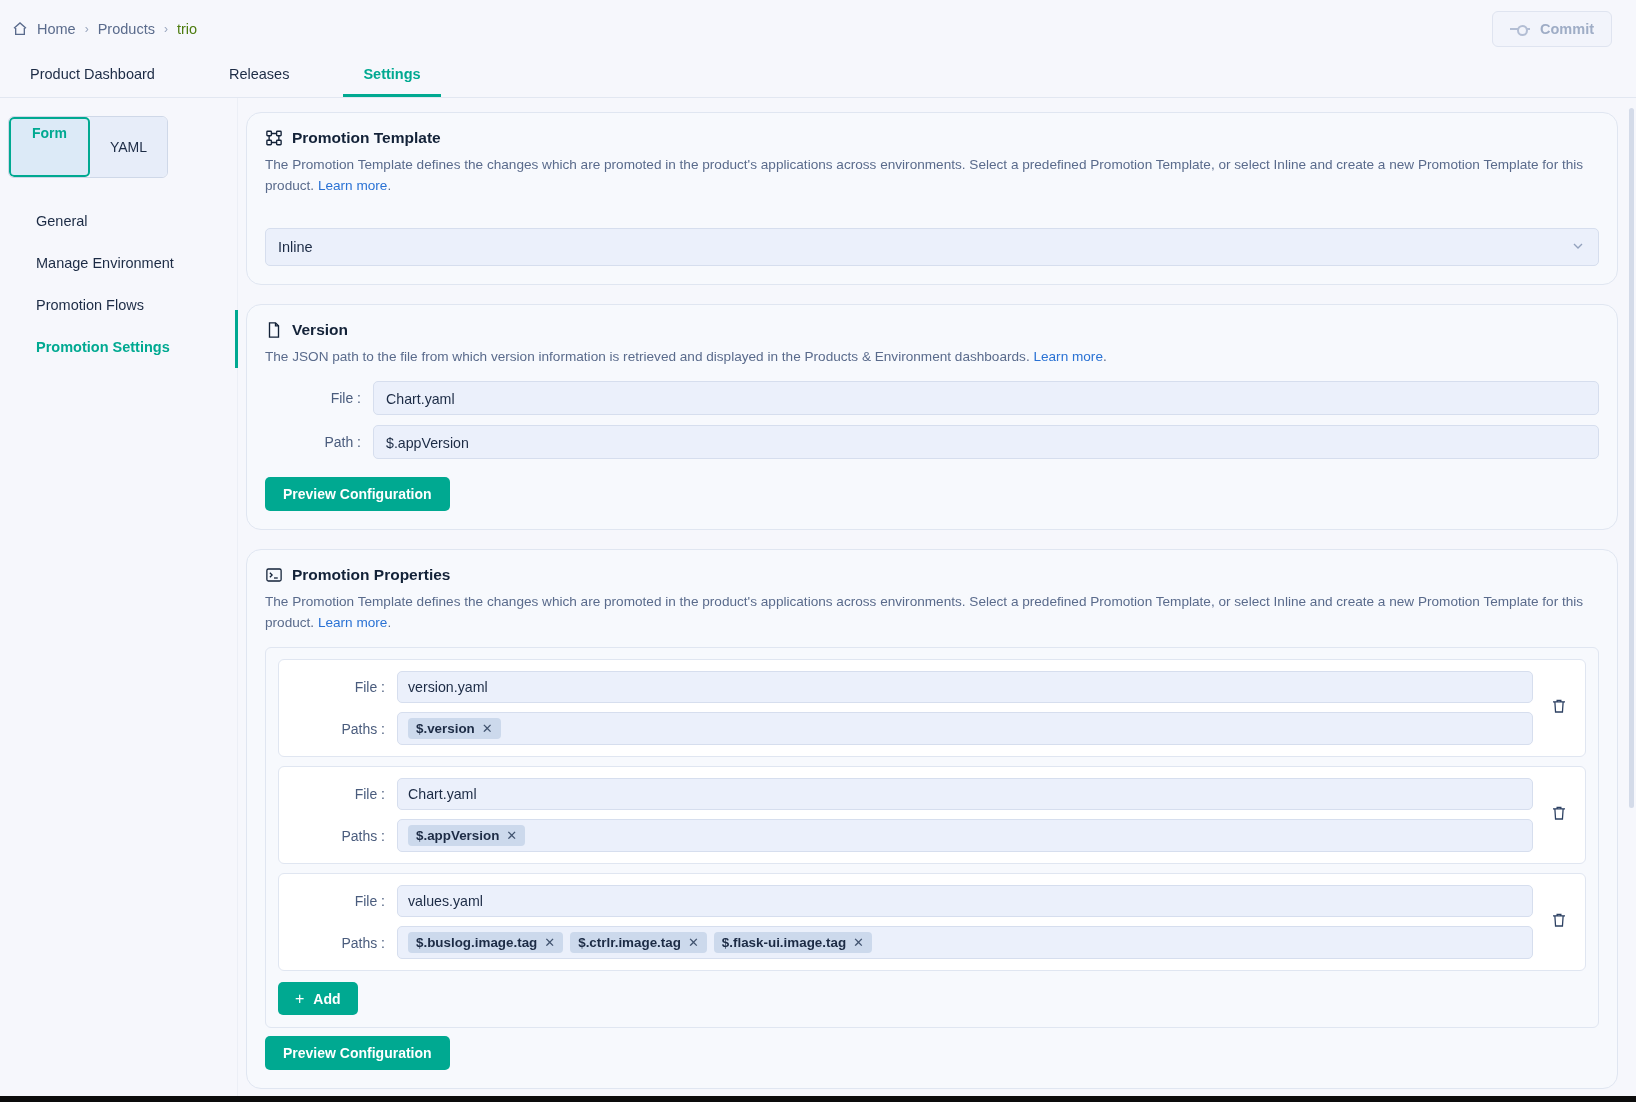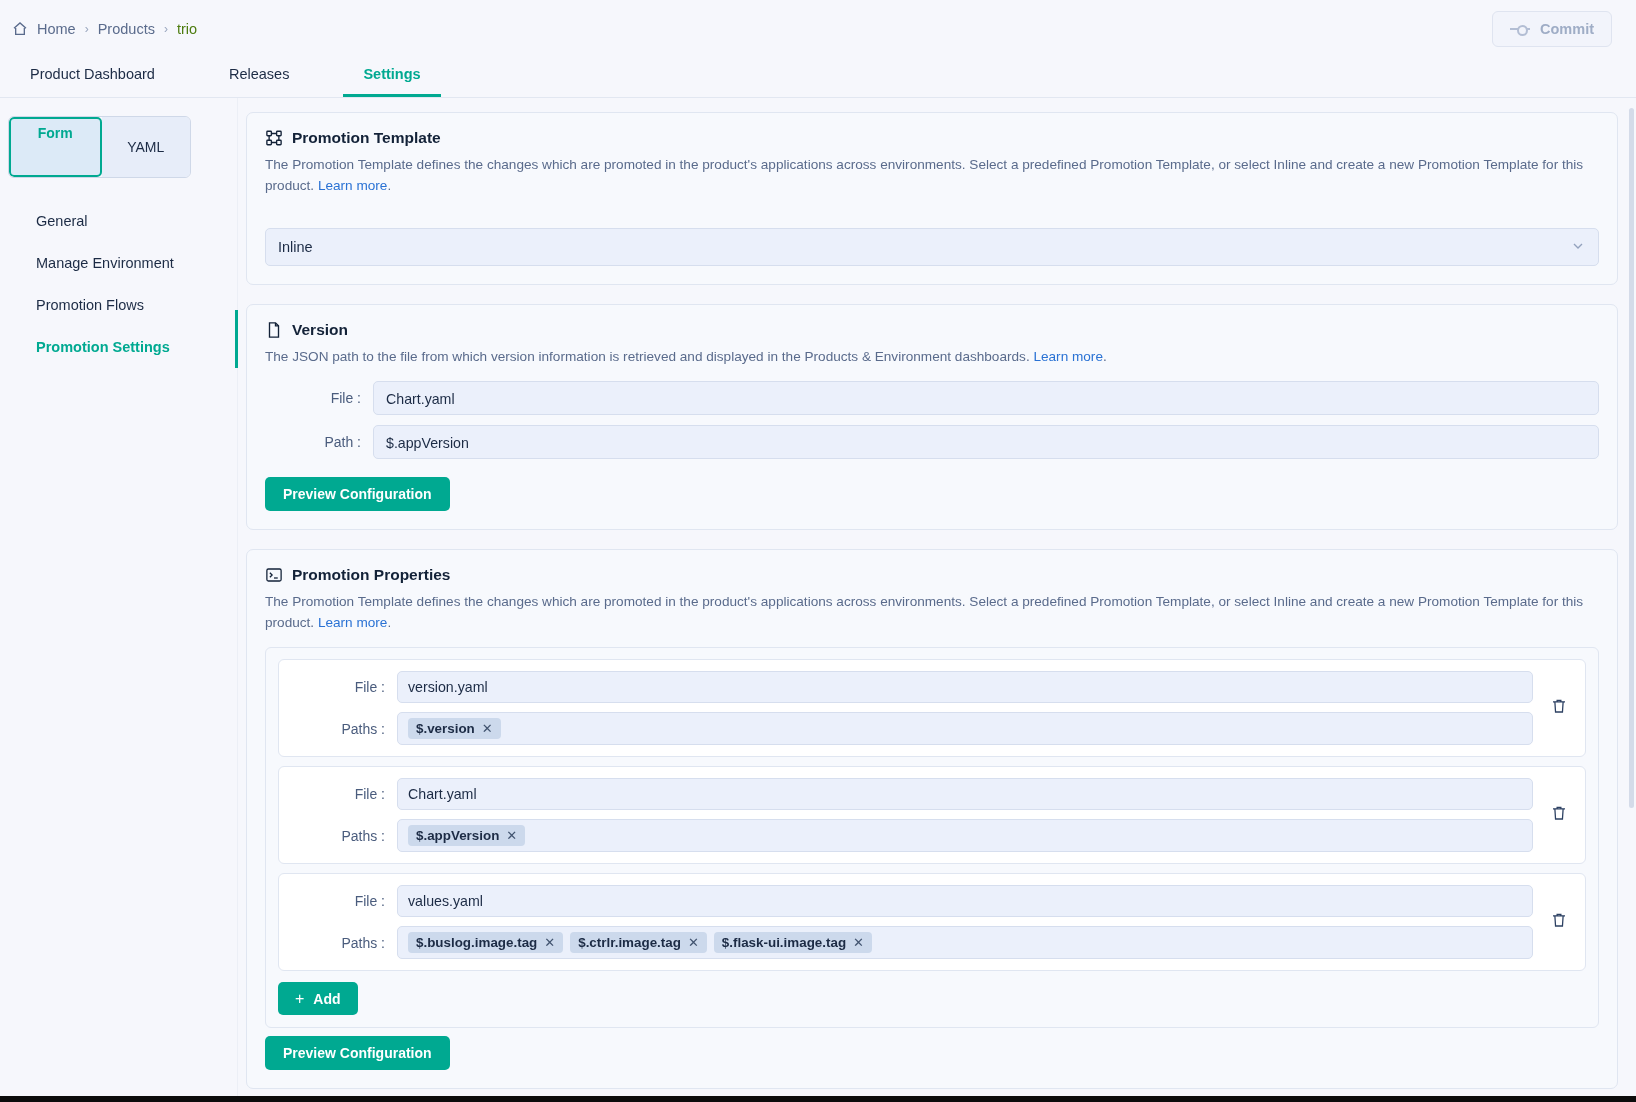--- a/index.html
+++ b/index.html
@@ -62,21 +62,21 @@
   .sidebar {
     width: 238px; flex: none;
     padding: 18px 0 0 0;
     background: #f6f7fc;
     border-right: 1px solid #eceff6;
     position: relative;
   }
   .seg {
     display: flex; margin: 0 14px 22px 8px;
     border-radius: 6px; overflow: hidden;
-    width: 183px;
+    width: 160px;
     border: 1px solid #cfd8e8;
   }
   .seg-btn {
     flex: 1; text-align: center; font-size: 14px;
     padding: 22px 0; cursor: pointer;
     background: #e7edf9; color: #1c2b45;
   }
   .seg-btn.active {
     background: #dceaf7; color: #00a991; font-weight: bold;
     border: 2px solid #00a991; border-radius: 5px;
@@ -95,21 +95,21 @@
   }
 
   
   .main {
     flex: 1; padding: 14px 18px 0 8px;
     overflow: hidden;
   }
   .card {
     background: #f7f9fd;
     border: 1px solid #e0e6f1;
-    border-radius: 7px;
+    border-radius: 15px;
     padding: 16px 18px 18px 18px;
     margin-bottom: 19px;
   }
   .card-head {
     display: flex; align-items: center; gap: 9px;
     font-size: 15.5px; font-weight: bold; color: #132238;
     margin-bottom: 7px;
   }
   .card-icon { width: 18px; height: 18px; color: #132238; flex: none; }
   .card-desc {

